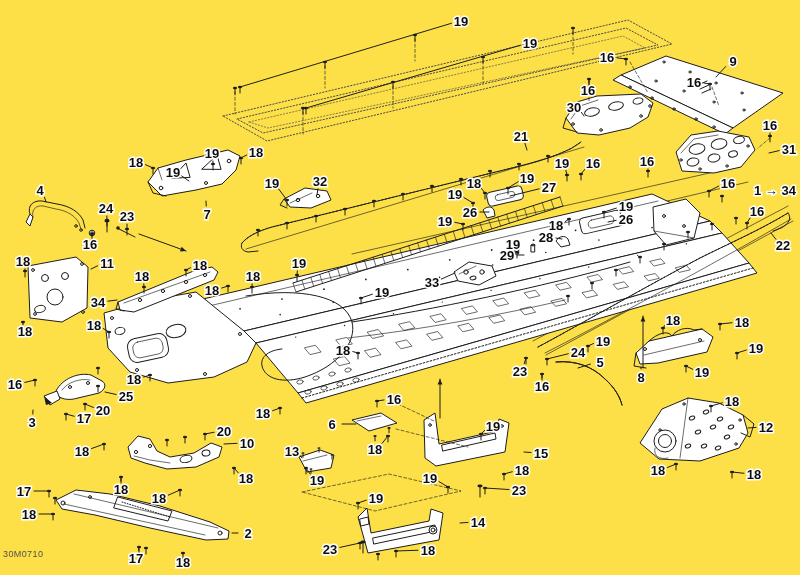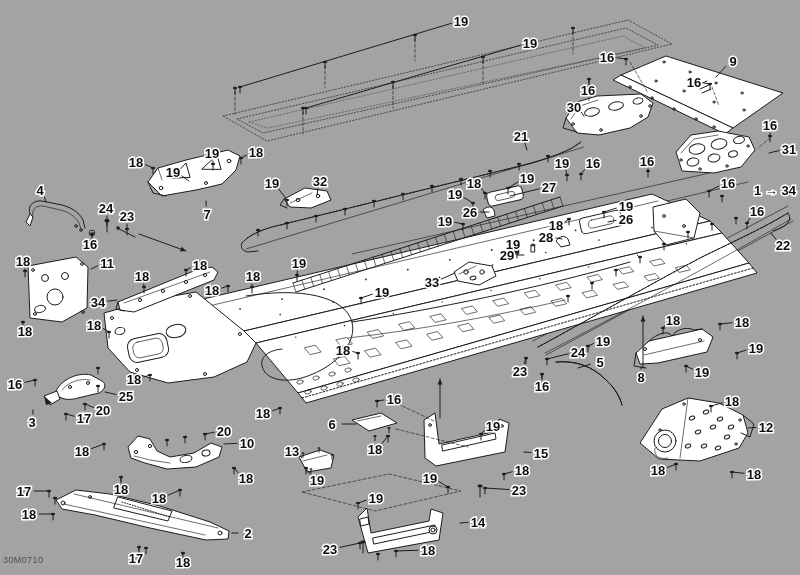--- a/index.html
+++ b/index.html
@@ -1,28 +1,28 @@
 <!DOCTYPE html>
 <html><head>
 <meta charset="utf-8">
 <style>
   html,body{margin:0;padding:0;background:#fff}
-  .stage{position:relative;width:800px;height:575px;background:#a3a3a3;overflow:hidden;
+  .stage{position:relative;width:800px;height:575px;background:#fde047;overflow:hidden;
          font-family:"Liberation Sans",sans-serif}
   svg{position:absolute;left:0;top:0}
   .k{fill:none;stroke:#1d1d1d;stroke-width:1;stroke-linecap:round;stroke-linejoin:round}
   .kw{fill:#ffffff;stroke:#1d1d1d;stroke-width:1;stroke-linejoin:round}
   .kd{fill:#1d1d1d;stroke:none}
   .thin{stroke-width:0.65}
   .dash{stroke-dasharray:3 2.2}
   .dot{stroke-dasharray:1.3 1.9}
   .gray{stroke:#4a4a4a}
   text.callout{font-family:"Liberation Sans",sans-serif;font-weight:bold;font-size:13px;
       fill:#0d0d0d;paint-order:stroke;stroke:#ffffff;stroke-width:3px;text-anchor:middle}
-  .doc-code{position:absolute;left:3px;bottom:10px;font-size:9px;color:#4f4f4f;letter-spacing:.4px}
+  .doc-code{position:absolute;left:3px;bottom:16px;font-size:9px;color:#4f4f4f;letter-spacing:.4px}
 </style>
 </head>
 <body>
 
 <div class="stage">
   <svg id="dg" width="800" height="575" viewBox="0 0 800 575">
     <g id="g-top-panel">
         <path d="M223,116 L628,20 L672,44 L267,141 Z" class="k dot gray"></path>
         <path d="M237,119 L626,28 L658,45 L263,133 Z" class="k dot gray"></path>
         <path d="M249,122 L623,36 L645,48 L268,128 Z" class="k dot gray thin"></path>

